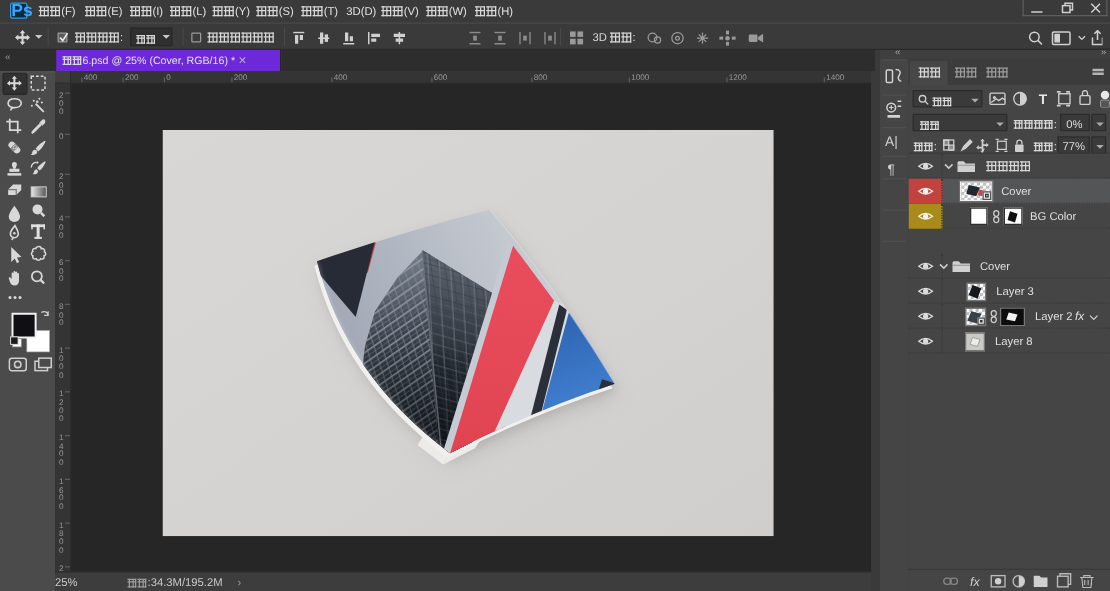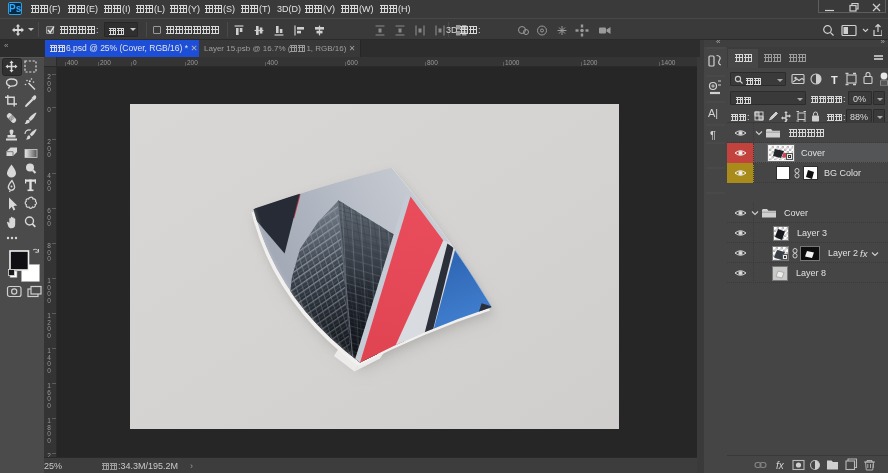--- a/index.html
+++ b/index.html
@@ -15,21 +15,21 @@
    linear-gradient(#d8d8d8,#d8d8d8) 1px 0/1px 8.5px no-repeat,
    linear-gradient(#d8d8d8,#d8d8d8) 4px 1px/1px 7px no-repeat,
    linear-gradient(#d8d8d8,#d8d8d8) 7px 0/1px 8.5px no-repeat;}
 .c.dim{opacity:.62}
 .c.s7{width:7px;height:7.5px;background-size:7px 1px,7px 1px,7px 1px,1px 7.5px,1px 6px,1px 7.5px;
   background-position:0 0,0 2.5px,0 6.5px,0.5px 0,3.5px 1px,6px 0;}
 
 #menubar{left:0;top:0;width:888px;height:18px;background:#3a3a3a;}
 #menubar .mi{position:absolute;top:4px;font-size:9px;color:#e2e2e2;letter-spacing:0;}
 #pslogo{position:absolute;left:8px;top:2px;width:14px;height:13px;background:#072a41;
-  border:1px solid #2f9fe0;border-radius:2px;color:#35a8ff;font-size:10px;font-weight:bold;
+  border:1px solid #2f9fe0;border-radius:2px;color:#35a8ff;font-size:14px;font-weight:bold;
   text-align:center;line-height:11px;}
 
 #options{left:0;top:18px;width:888px;height:22px;background:#3a3a3a;border-top:1px solid #494949;border-bottom:1px solid #2a2a2a;}
 #options .t{position:absolute;top:6px;font-size:9px;color:#d8d8d8;}
 .sep{position:absolute;top:3px;width:1px;height:15px;background:#2e2e2e;border-right:1px solid #4a4a4a;}
 .cbox{position:absolute;top:7px;width:8px;height:8px;border:1px solid #9a9a9a;border-radius:1px;background:#3a3a3a;}
 .combo{position:absolute;background:#2f2f2f;border:1px solid #272727;border-radius:1px;color:#dcdcdc;font-size:9px;}
 .dar{position:absolute;width:0;height:0;border-left:3px solid transparent;border-right:3px solid transparent;border-top:3.5px solid #c9c9c9;}
 
 #tabbar{left:0;top:40px;width:700px;height:17px;background:#2d2d2d;}
@@ -140,21 +140,21 @@
   </svg>
   <div class="sep" style="left:448px"></div>
   <svg class="abs" style="left:456px;top:6px" width="11" height="11" viewBox="0 0 11 11">
     <g fill="#9a9a9a">
           <rect x="0" y="0" width="4.5" height="4.5"></rect>
           <rect x="6" y="0" width="4.5" height="4.5"></rect>
           <rect x="0" y="6" width="4.5" height="4.5"></rect>
           <rect x="6" y="6" width="4.5" height="4.5"></rect>
         </g>
   </svg>
-  <div class="t" style="left:446px">3D <i class="c"></i><i class="c"></i>:</div>
+  <div class="t" style="left:474px">3D <i class="c"></i><i class="c"></i>:</div>
   <svg class="abs" style="left:517px;top:5px" width="100" height="13" viewBox="0 0 100 13">
     <g stroke="#9a9a9a" stroke-width="1" fill="none">
       <circle cx="5" cy="6" r="3.5"></circle>
           <circle cx="9" cy="8" r="2.5"></circle>
       <circle cx="25" cy="6.5" r="4.5"></circle>
           <circle cx="25" cy="6.5" r="1.5"></circle>
       <path d="M45 2 v9 M40.5 6.5 h9 M42 3.5 l6 6 M48 3.5 l-6 6"></path>
       <g fill="#9a9a9a" stroke="none">
             <circle cx="65" cy="6.5" r="1.8"></circle>
             <rect x="63.8" y="0.5" width="2.4" height="3"></rect>
@@ -175,25 +175,22 @@
       <rect x="20" y="1.5" width="14" height="10" rx="1"></rect>
           <rect x="21.5" y="3" width="4.5" height="7" fill="#d0d0d0" stroke="none"></rect>
       <path d="M41 5 l2.5 2.5 2.5 -2.5" stroke-width="1.1"></path>
       <path d="M52 6 v5.5 h8 V6 M56 8 V1 M53.5 3 l2.5-2.5 L58.5 3"></path>
     </g>
   </svg>
 </div>
 
 <div class="abs" id="tabbar">
   <div style="position:absolute;left:4px;top:1px;color:#9a9a9a;font-size:8px">«</div>
-  <div class="dtab" style="left:45px;width:180px;background:#1d4ed8;color:#e4e4e4;border-right:1px solid #262626">
+  <div class="dtab" style="left:45px;width:180px;background:#6d28d9;color:#e4e4e4;border-right:1px solid #262626">
     <i class="c s7"></i><i class="c s7"></i>6.psd @ 25% (Cover, RGB/16) * <span style="color:#b5b5b5">✕</span>
-  </div>
-  <div class="dtab" style="left:199px;width:162px;background:#383838;color:#9f9f9f;border-right:1px solid #262626;font-size:8px">
-    Layer 15.psb @ 16.7% (<i class="c s7 dim"></i><i class="c s7 dim"></i>1, RGB/16) <span>✕</span>
   </div>
 </div>
 
 <div class="abs" id="toolbar">
 <svg width="44" height="416" viewBox="0 0 44 416">
   <rect x="2.5" y="0.5" width="19" height="17" rx="2" fill="#313131" stroke="#272727"></rect>
   <g fill="#dadada" stroke="none">
 
     <path d="M11.5 2.5 L13.6 5 H12.3 V7.7 H15 V6.4 L17.5 8.5 L15 10.6 V9.3 H12.3 V12 H13.6 L11.5 14.5 L9.4 12 H10.7 V9.3 H8 V10.6 L5.5 8.5 L8 6.4 V7.7 H10.7 V5 H9.4 Z"></path>
   </g>
@@ -580,21 +577,21 @@
       <path d="M23 2 L18 7 l-1.5 3 3-1.5 5-5z" fill="#cfcfcf"></path>
       <path d="M33 1 l1.8 2 h-1.1 v2.3 h2.3 v-1.1 l2 1.8 -2 1.8 v-1.1 h-2.3 v2.3 h1.1 L33 13 l-1.8-2 h1.1 v-2.3 h-2.3 v1.1 l-2-1.8 2-1.8 v1.1 h2.3 V3 h-1.1z" fill="#cfcfcf" stroke="none"></path>
       <rect x="45" y="3" width="7" height="6.5"></rect>
           <path d="M43.5 1.5 h2.5 M50.5 1.5 h2.5 M43.5 11 h2.5 M50.5 11 h2.5"></path>
       <rect x="59" y="5.5" width="7" height="6" rx="0.8" fill="#cfcfcf" stroke="none"></rect>
           <path d="M60.5 5.5 V4 a2 2 0 0 1 4 0 V5.5"></path>
     </g>
   </svg>
   <div style="position:absolute;left:100px;top:65px;font-size:9px;color:#dcdcdc"><i class="c s7"></i><i class="c s7"></i>:</div>
   <div class="combo" style="left:119px;top:62px;width:26px;height:14px;background:#3a3a3a;border-color:#2c2c2c">
-        <span style="position:absolute;left:3px;top:2px">88%</span>
+        <span style="position:absolute;left:3px;top:2px">77%</span>
       </div>
   <div class="combo" style="left:146px;top:62px;width:12px;height:14px;background:#3a3a3a;border-color:#2c2c2c">
         <div class="dar" style="left:3px;top:6px;border-top-color:#aaa"></div>
       </div>
 
   <div id="rows" style="position:absolute;left:0;top:75px;width:161px;height:160px;border-top:1px solid #3a3a3a">
 
     <div class="lrow" style="top:0">
       <div class="eyecell"><svg width="27" height="20">
               <g fill="none" stroke="#dcdcdc" stroke-width="1">

